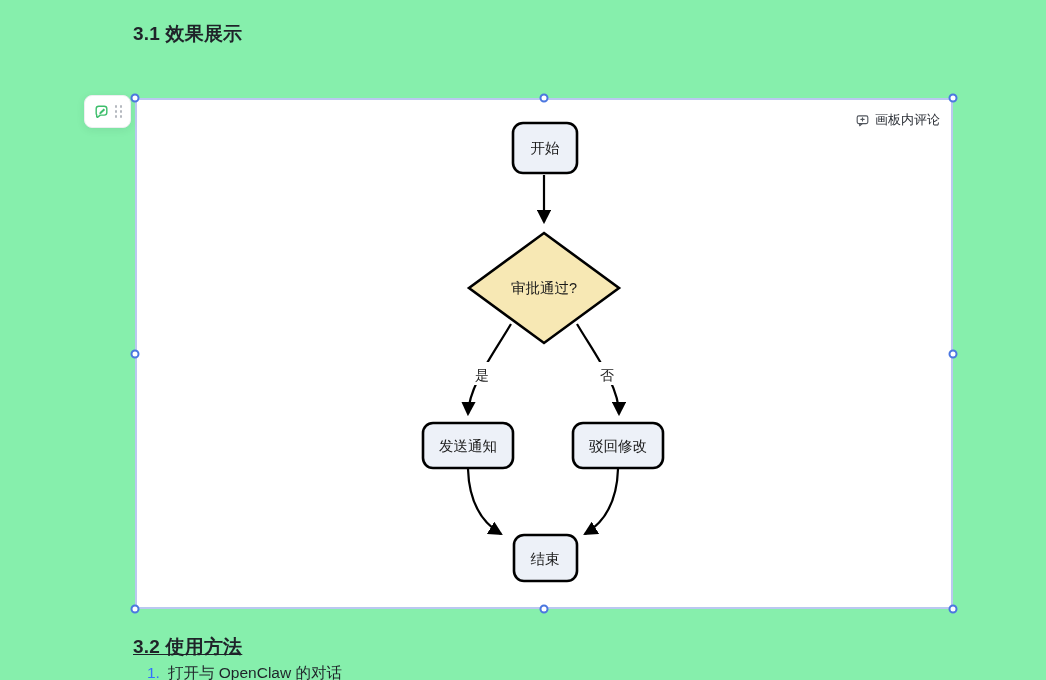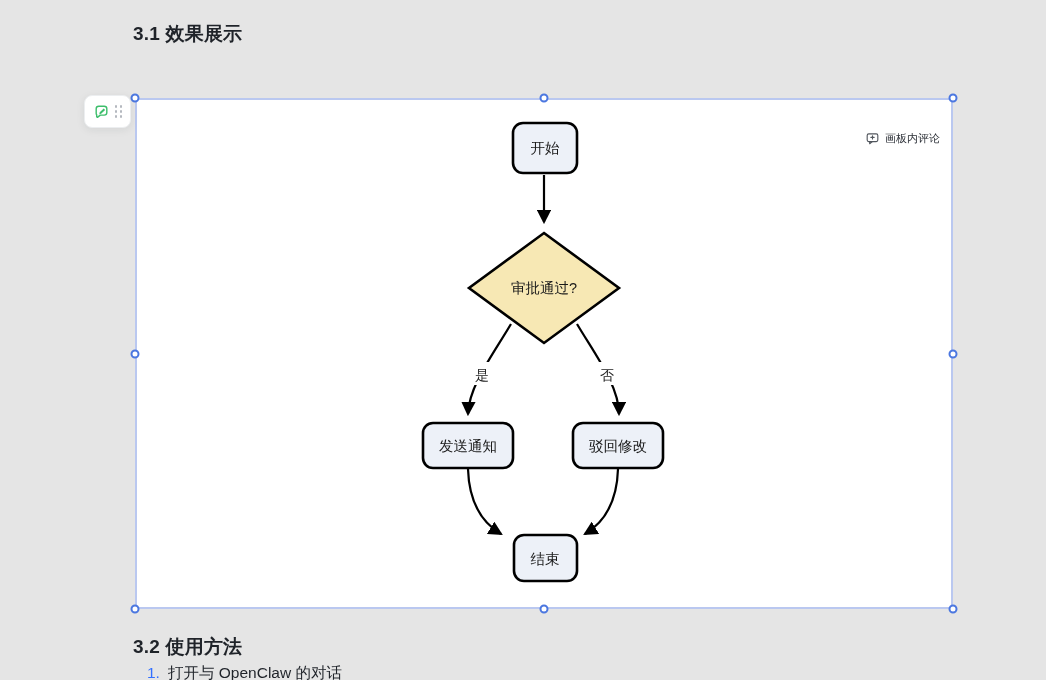--- a/index.html
+++ b/index.html
@@ -1,27 +1,27 @@
 <!DOCTYPE html>
 <html><head>
 <meta charset="utf-8">
 <style>
   * { margin:0; padding:0; box-sizing:border-box; }
   html,body { background:#ffffff; }
   .page {
     position:relative; width:1046px; height:680px; overflow:hidden;
-    background:#e5e5e5; color:#1f2329;
+    background:#86efac; color:#1f2329;
     font-family:"Liberation Sans", sans-serif;
   }
   .h3 {
     position:absolute; left:133px; font-size:19px; font-weight:700;
     color:#1f2329; letter-spacing:.2px;
   }
   .h3-1 { top:21px; }
-  .h3-2 { top:634px; }
+  .h3-2 { top:634px;text-decoration:underline; }
   .para {
     position:absolute; left:129px; top:55px; font-size:15.5px;
     color:#1f2329; line-height:22px;
   }
   .olist-item {
     position:absolute; left:147px; top:662px; font-size:15.5px; line-height:22px;
   }
   .olist-num { color:#3370ff; display:inline-block; width:21px; }
   .olist-text { color:#1f2329;margin-top:40px; }
 
@@ -37,21 +37,21 @@
     position:absolute; width:9px; height:9px; border-radius:50%;
     background:#ffffff; border:2px solid #4b77e0;
     transform:translate(-50%,-50%); z-index:5;
   }
   .h-tl { left:0; top:0; }       .h-tm { left:50%; top:0; }      .h-tr { left:100%; top:0; }
   .h-ml { left:0; top:50%; }                                     .h-mr { left:100%; top:50%; }
   .h-bl { left:0; top:100%; }    .h-bm { left:50%; top:100%; }   .h-br { left:100%; top:100%; }
 
   .board-comment-btn {
     position:absolute; right:13px; top:13px; display:flex; align-items:center; gap:5px;
-    font-size:11px; color:#2b2f36; cursor:pointer; z-index:4;margin-top:20px;
+    font-size:13px; color:#2b2f36; cursor:pointer; z-index:4;
   }
   .flow-svg { position:absolute; left:0; top:0; z-index:1; }
 
   
   .block-toolbar {
     position:absolute; left:84px; top:95px; width:47px; height:33px;
     background:#ffffff; border:1px solid #eceef0; border-radius:8px;
     box-shadow:0 2px 8px rgba(31,35,41,.08);
     display:flex; align-items:center; justify-content:center; gap:5px; z-index:6;
   }

